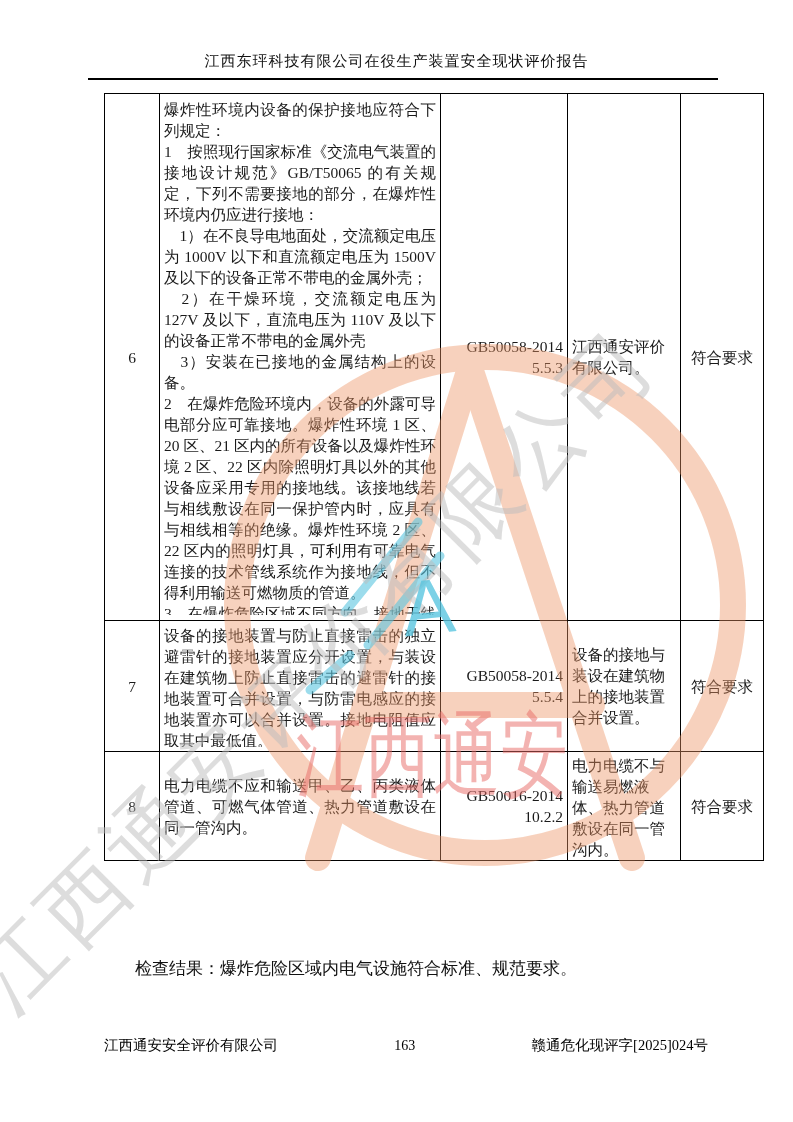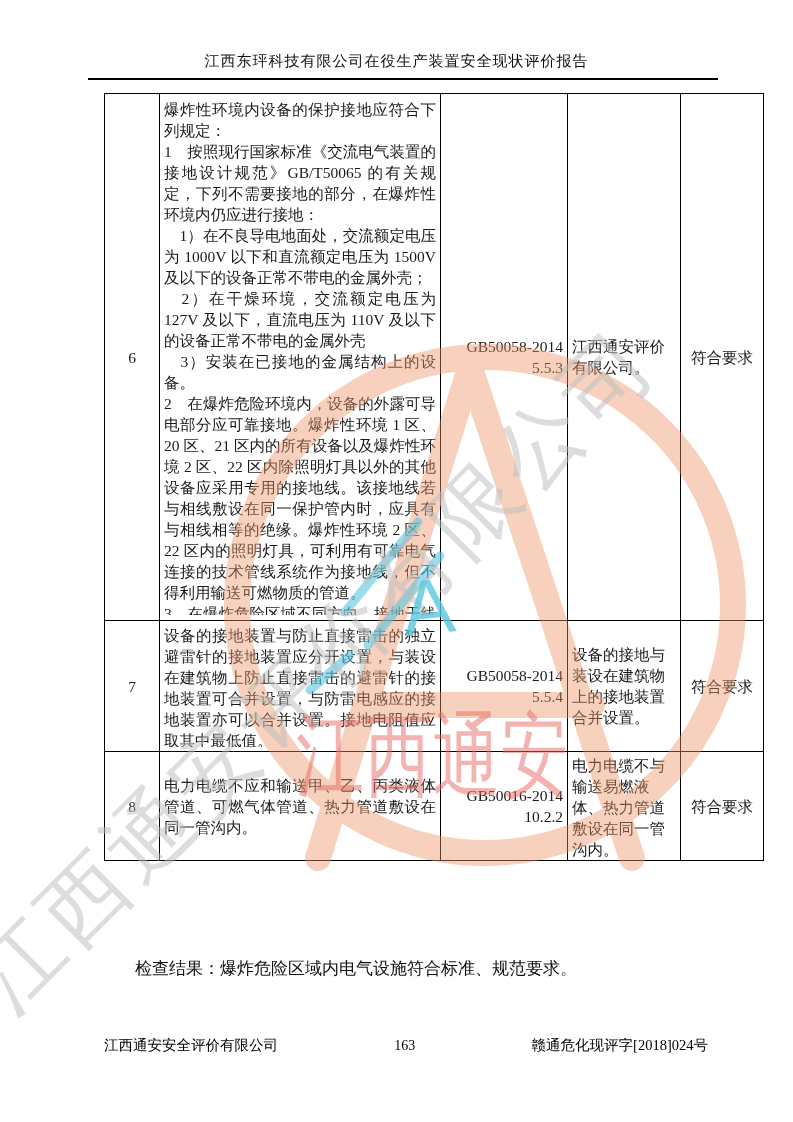--- a/index.html
+++ b/index.html
@@ -140,21 +140,21 @@
       <td class="c-con">符合要求</td>
     </tr>
   </tbody>
     </table>
 
   <div class="result-line">检查结果：爆炸危险区域内电气设施符合标准、规范要求。</div>
 
   <div class="footer">
     <span>江西通安安全评价有限公司</span>
     <span class="page-num">163</span>
-    <span>赣通危化现评字[2018]024号</span>
+    <span>赣通危化现评字[2025]024号</span>
   </div>
 
   <div class="watermark">
     <svg class="wm-svg" width="793" height="1122" viewBox="0 0 793 1122">
       <g stroke="#ed9464" stroke-width="26" fill="none" stroke-linecap="round" opacity="0.42">
         <circle cx="485" cy="605" r="248"></circle>
         <path d="M470 368 L318 858"></path>
         <path d="M470 368 L632 858"></path>
         <path d="M372 705 L592 705"></path>
       </g>

